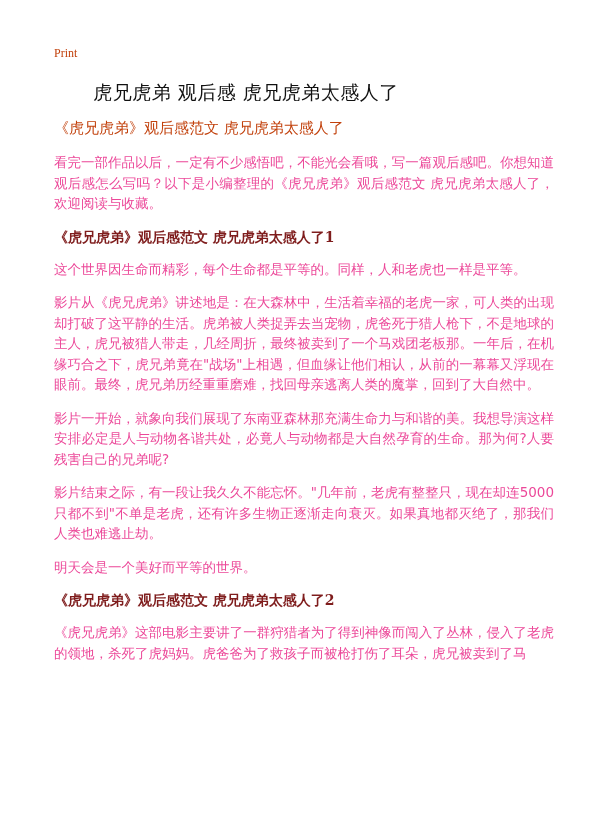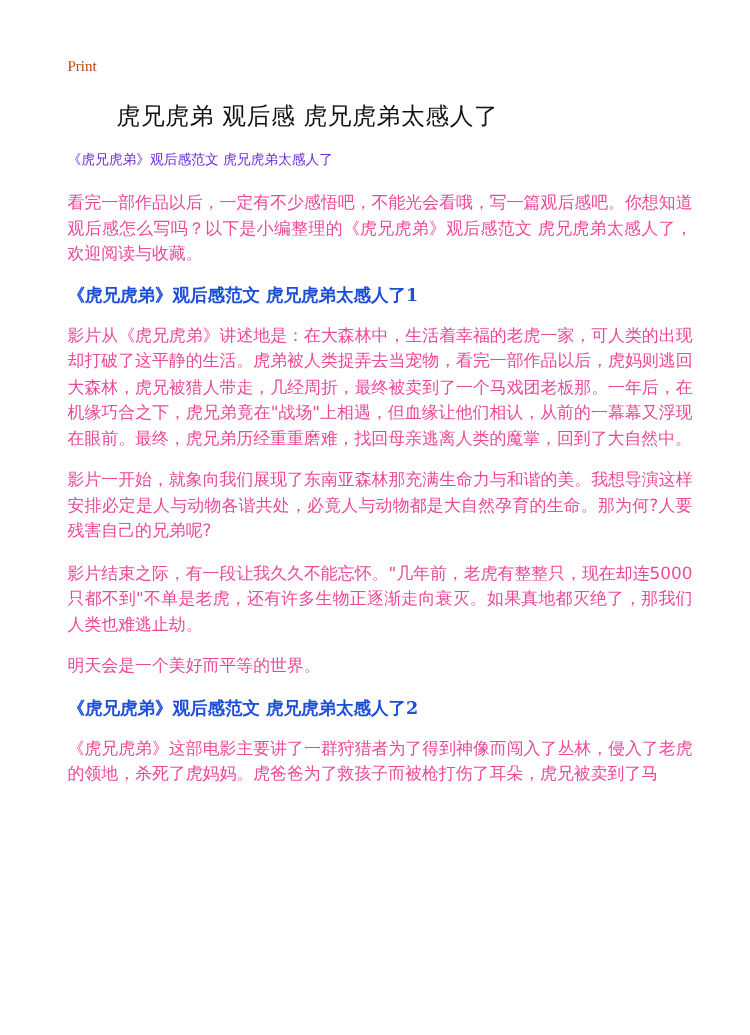--- a/index.html
+++ b/index.html
@@ -42,54 +42,55 @@
       margin: 0;
       letter-spacing: 0.5px;
     }
     .content {
       position: absolute;
       left: 54px;
       top: 118px;
       width: 500px;
     }
     .subtitle {
-      font-size: 11px;
+      font-size: 15px;
       line-height: 20px;
       margin: 0 0 14px 0;
-      color: #6d28d9;
+      color: #c2410c;
     }
     .para {
       font-size: 13.5px;
       line-height: 20.5px;
       margin: 0 0 13px 0;
       color: #ec4899;
       text-align: justify;
     }
     .section-heading {
       font-family: "DejaVu Serif", "Liberation Serif", serif;
       font-weight: bold;
       font-size: 14px;
       line-height: 20px;
       margin: 0 0 12px 0;
-      color: #1d4ed8;
+      color: #7f1d1d;
     }
   </style>
 </head>
 <body>
 
 <div class="page">
   <div class="print-label">Print</div>
   <h1 class="doc-title">虎兄虎弟 观后感 虎兄虎弟太感人了</h1>
 
   <div class="content">
     <p class="subtitle">《虎兄虎弟》观后感范文 虎兄虎弟太感人了</p>
     <p class="para">看完一部作品以后，一定有不少感悟吧，不能光会看哦，写一篇观后感吧。你想知道观后感怎么写吗？以下是小编整理的《虎兄虎弟》观后感范文 虎兄虎弟太感人了，欢迎阅读与收藏。</p>
 
     <h2 class="section-heading">《虎兄虎弟》观后感范文 虎兄虎弟太感人了1</h2>
-    <p class="para">影片从《虎兄虎弟》讲述地是：在大森林中，生活着幸福的老虎一家，可人类的出现却打破了这平静的生活。虎弟被人类捉弄去当宠物，看完一部作品以后，虎妈则逃回大森林，虎兄被猎人带走，几经周折，最终被卖到了一个马戏团老板那。一年后，在机缘巧合之下，虎兄弟竟在"战场"上相遇，但血缘让他们相认，从前的一幕幕又浮现在眼前。最终，虎兄弟历经重重磨难，找回母亲逃离人类的魔掌，回到了大自然中。</p>
+    <p class="para">这个世界因生命而精彩，每个生命都是平等的。同样，人和老虎也一样是平等。</p>
+    <p class="para">影片从《虎兄虎弟》讲述地是：在大森林中，生活着幸福的老虎一家，可人类的出现却打破了这平静的生活。虎弟被人类捉弄去当宠物，虎爸死于猎人枪下，不是地球的主人，虎兄被猎人带走，几经周折，最终被卖到了一个马戏团老板那。一年后，在机缘巧合之下，虎兄弟竟在"战场"上相遇，但血缘让他们相认，从前的一幕幕又浮现在眼前。最终，虎兄弟历经重重磨难，找回母亲逃离人类的魔掌，回到了大自然中。</p>
     <p class="para">影片一开始，就象向我们展现了东南亚森林那充满生命力与和谐的美。我想导演这样安排必定是人与动物各谐共处，必竟人与动物都是大自然孕育的生命。那为何?人要残害自己的兄弟呢?</p>
     <p class="para">影片结束之际，有一段让我久久不能忘怀。"几年前，老虎有整整只，现在却连5000只都不到"不单是老虎，还有许多生物正逐渐走向衰灭。如果真地都灭绝了，那我们人类也难逃止劫。</p>
     <p class="para">明天会是一个美好而平等的世界。</p>
 
     <h2 class="section-heading">《虎兄虎弟》观后感范文 虎兄虎弟太感人了2</h2>
     <p class="para">《虎兄虎弟》这部电影主要讲了一群狩猎者为了得到神像而闯入了丛林，侵入了老虎的领地，杀死了虎妈妈。虎爸爸为了救孩子而被枪打伤了耳朵，虎兄被卖到了马</p>
   </div>
 </div>
 
 </body></html>

